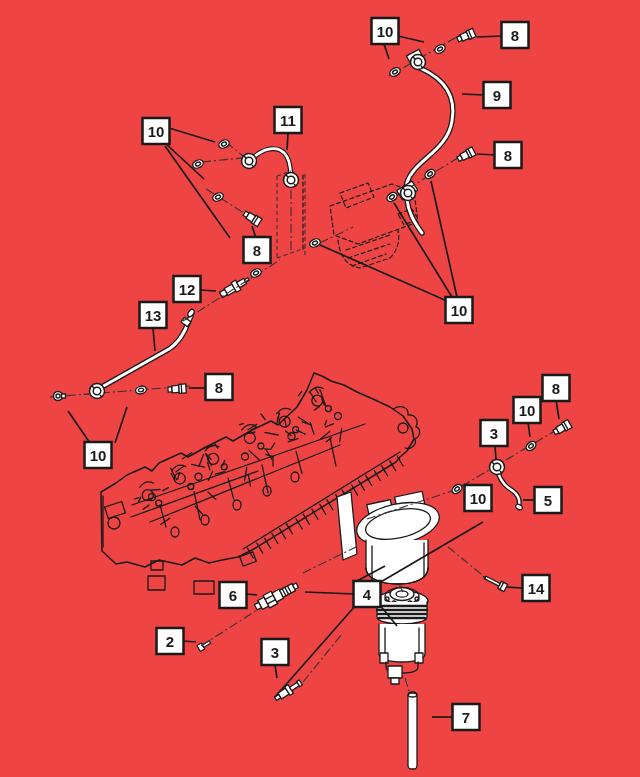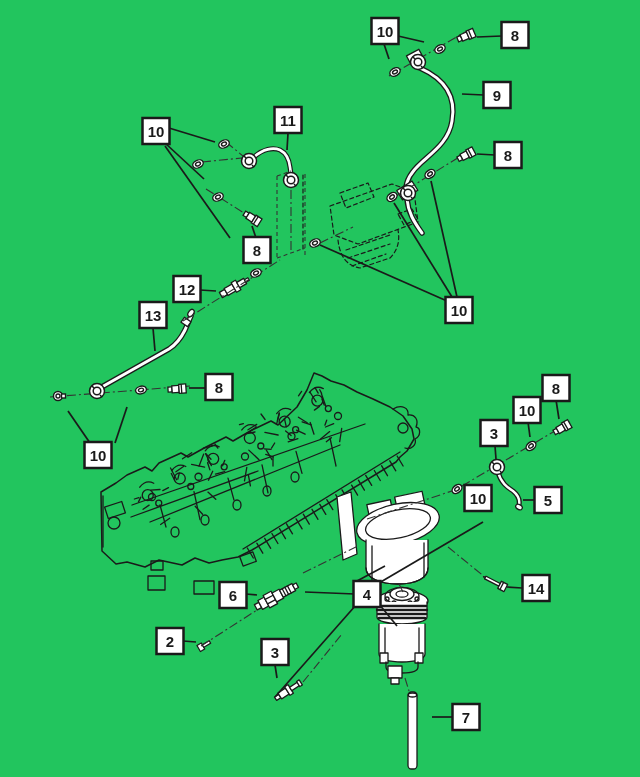--- a/index.html
+++ b/index.html
@@ -1,16 +1,16 @@
 <!DOCTYPE html>
 <html><head>
 <meta charset="utf-8">
 <style>
   html,body{margin:0;padding:0;background:#ffffff;}
-  .stage{position:relative;width:640px;height:777px;background:#22c55e;overflow:hidden;
+  .stage{position:relative;width:640px;height:777px;background:#ef4444;overflow:hidden;
          font-family:"Liberation Sans",sans-serif;}
   svg{display:block;}
   .callout-label{font-family:"Liberation Sans",sans-serif;font-weight:bold;}
 </style>
 </head>
 <body>
 
 <div class="stage">
 <svg id="diagram" width="640" height="777" viewBox="0 0 640 777" xmlns="http://www.w3.org/2000/svg">
 

